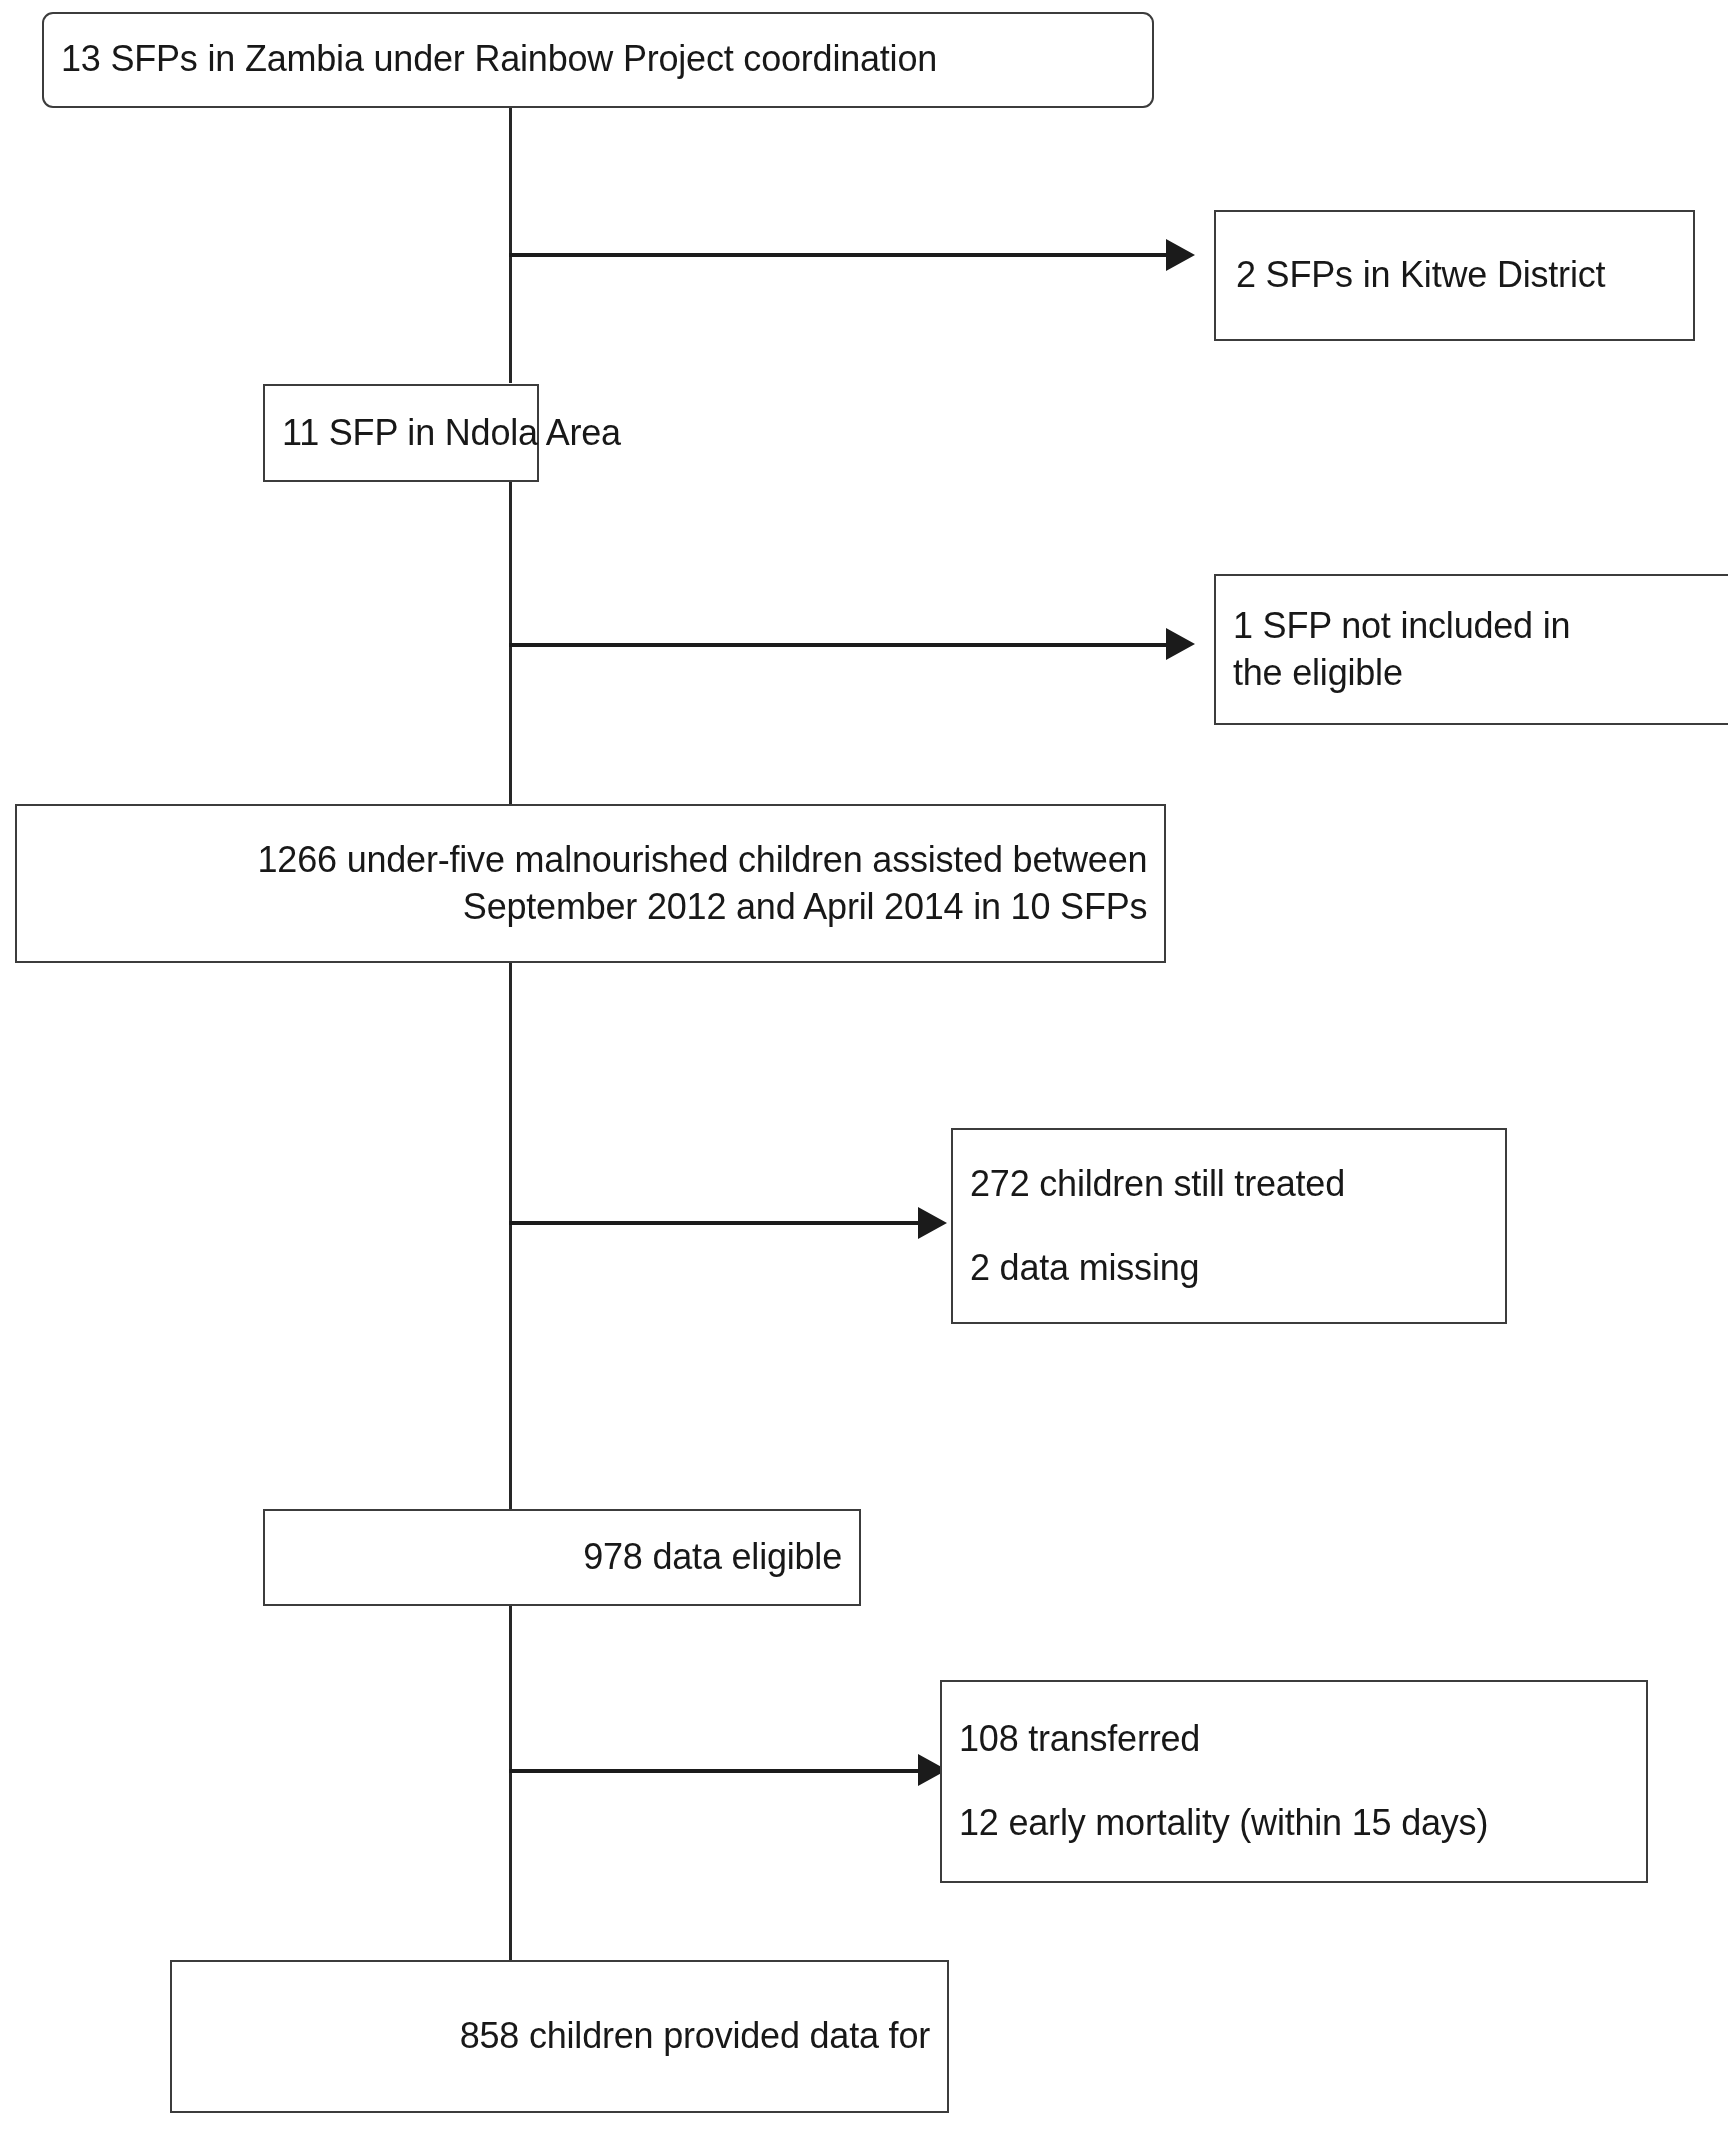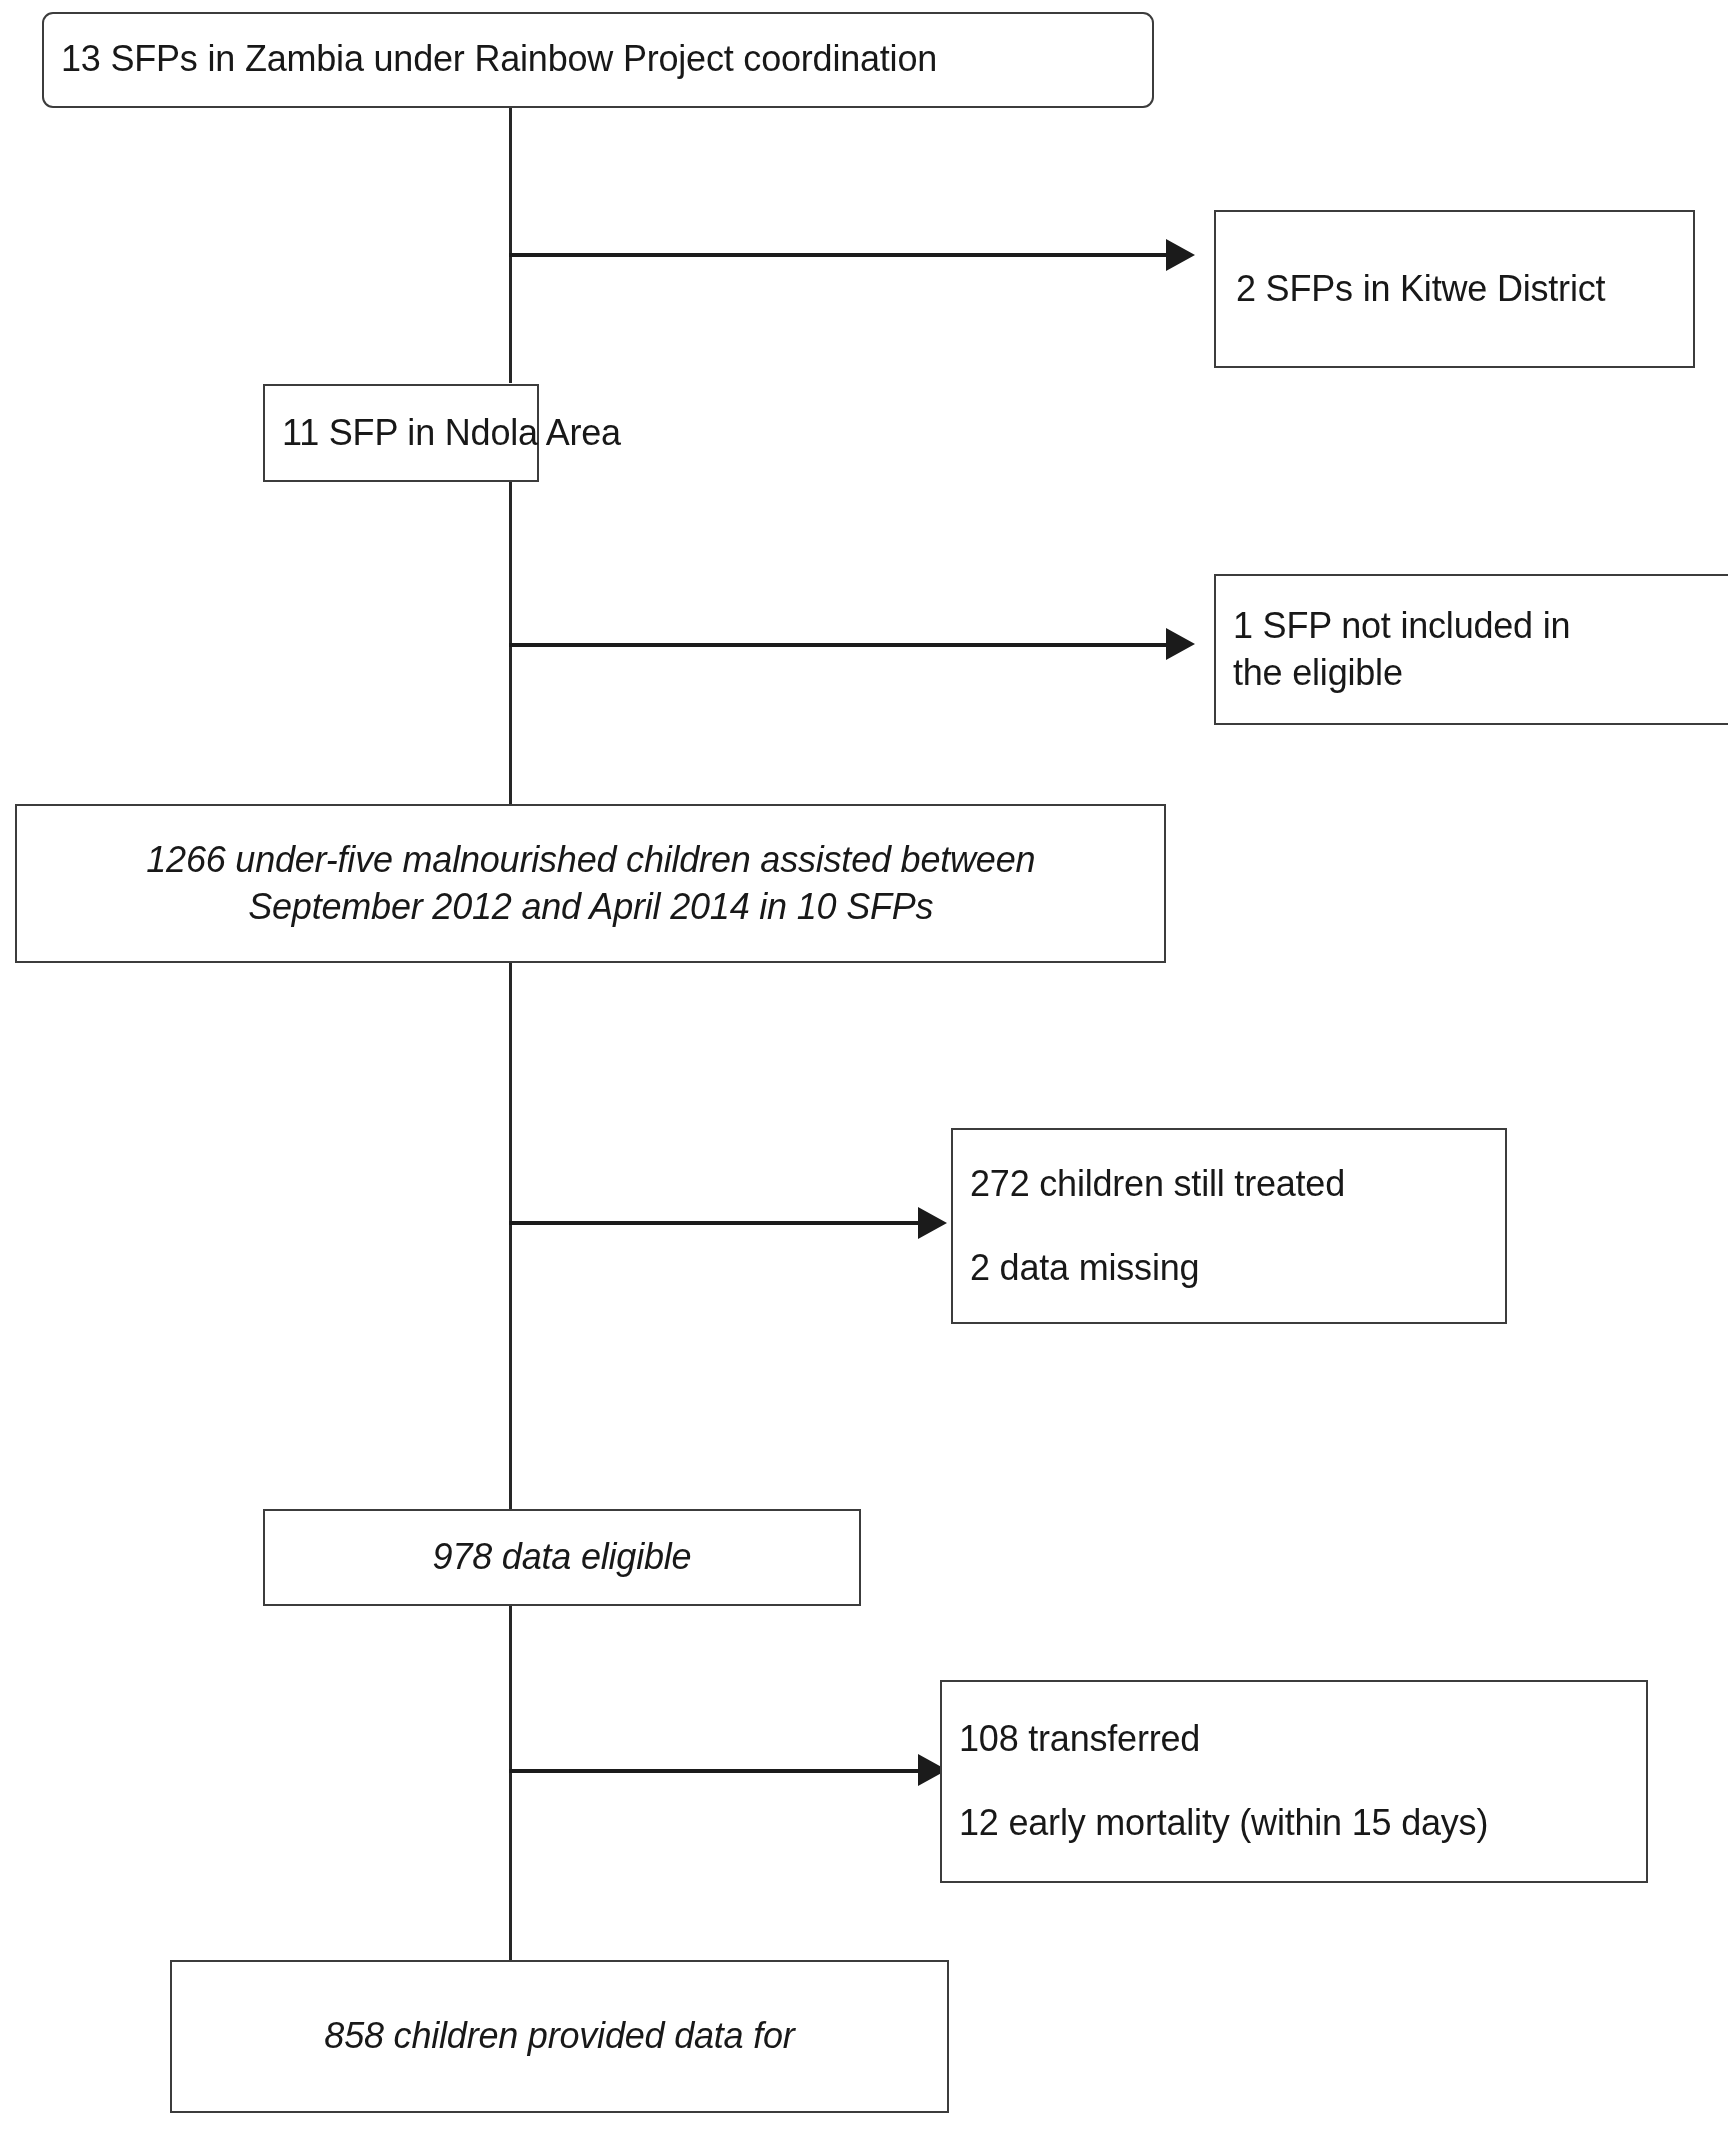--- a/index.html
+++ b/index.html
@@ -31,26 +31,26 @@
     padding: 4.6px 17px;
   }
   .node .line {
     font-size: 36px;
     line-height: 1.30;
     letter-spacing: -0.2px;
     white-space: nowrap;
     color: #181818;
   }
   .node.align-left .line { text-align: left; }
-  .node.align-center .line { text-align: center; font-style: italic; }
+  .node.align-center .line { text-align: right; }
   .node.gap .line + .line { margin-top: 37px; }
 
   
   #node-total-sfps      { left: 42px;   top: 11.5px;   width: 1112px; height: 96px; border-radius: 11px; }
-  #node-kitwe           { left: 1214px; top: 210px;  width: 481px;  height: 158px; padding-left: 20px; }
+  #node-kitwe           { left: 1214px; top: 210px;  width: 481px;  height: 131px; padding-left: 20px; }
   #node-ndola           { left: 263px;  top: 384px;  width: 276px;  height: 98px; padding-left: 17px; }
   #node-not-included    { left: 1214px; top: 574px;  width: 548px;  height: 151px; }
   #node-assisted        { left: 15.3px;   top: 804px; width: 1151px; height: 159px; }
   #node-still-treated   { left: 951px; top: 1128px; width: 556px;  height: 196px; }
   #node-eligible        { left: 263px;  top: 1509px; width: 598px;  height: 97px; }
   #node-transferred     { left: 940px; top: 1680px; width: 708px;  height: 203px; }
   #node-analysis        { left: 170px;  top: 1960px; width: 779px; height: 153px; }
 
   
   .vline {

